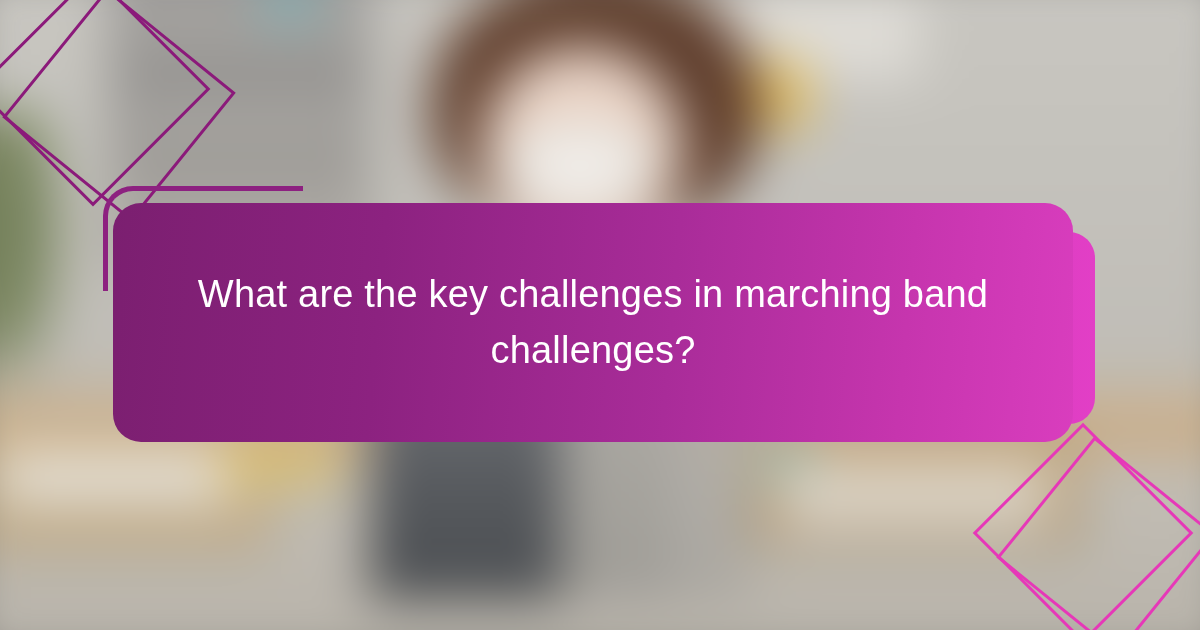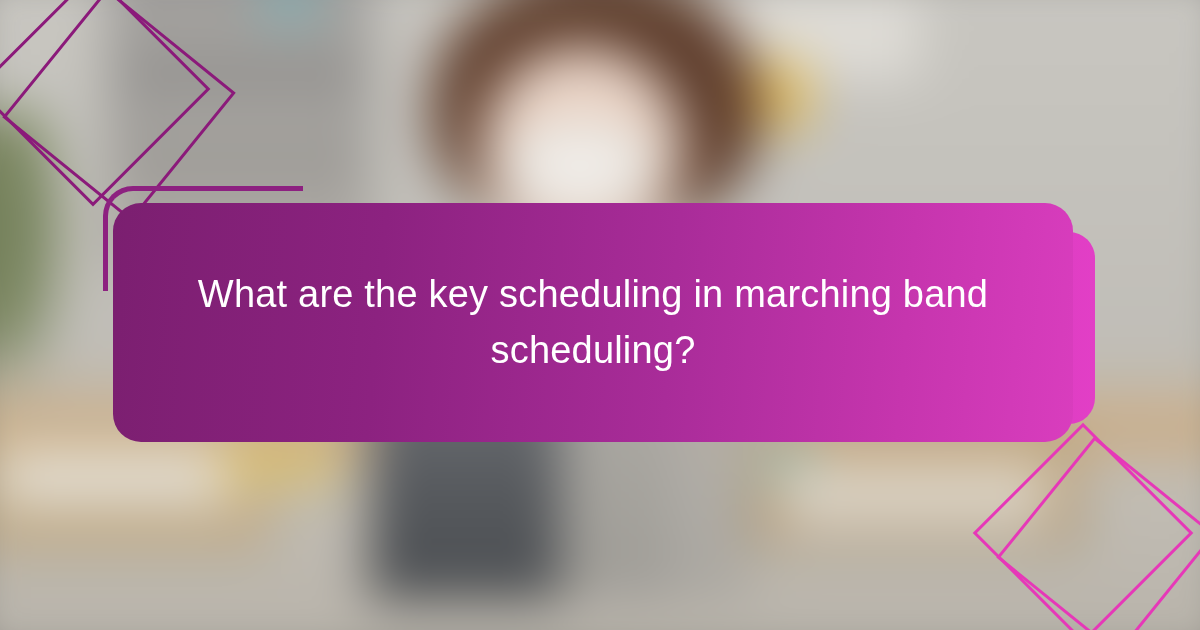--- a/index.html
+++ b/index.html
@@ -242,16 +242,16 @@
   <div class="deco-sq deco-tl-b" style="border-color:#8B1A7A"></div>
 
   <div class="deco-sq deco-br-a" style="border-color:#E638B8"></div>
   <div class="deco-sq deco-br-b" style="border-color:#E638B8"></div>
 
   <div class="bracket"></div>
 
   <div class="card-back" style="background:linear-gradient(90deg,#9A2288 0%,#B32D9E 45%,#E23FC6 100%)"></div>
 
   <div class="card-front" style="background:linear-gradient(95deg,#7B1F70 0%,#8C2280 28%,#A92C99 58%,#C635AE 82%,#D93DBE 100%)">
-    <div class="card-text">What are the key scheduling in marching band scheduling?</div>
+    <div class="card-text">What are the key challenges in marching band challenges?</div>
   </div>
 
 </div>
 
 </body></html>

